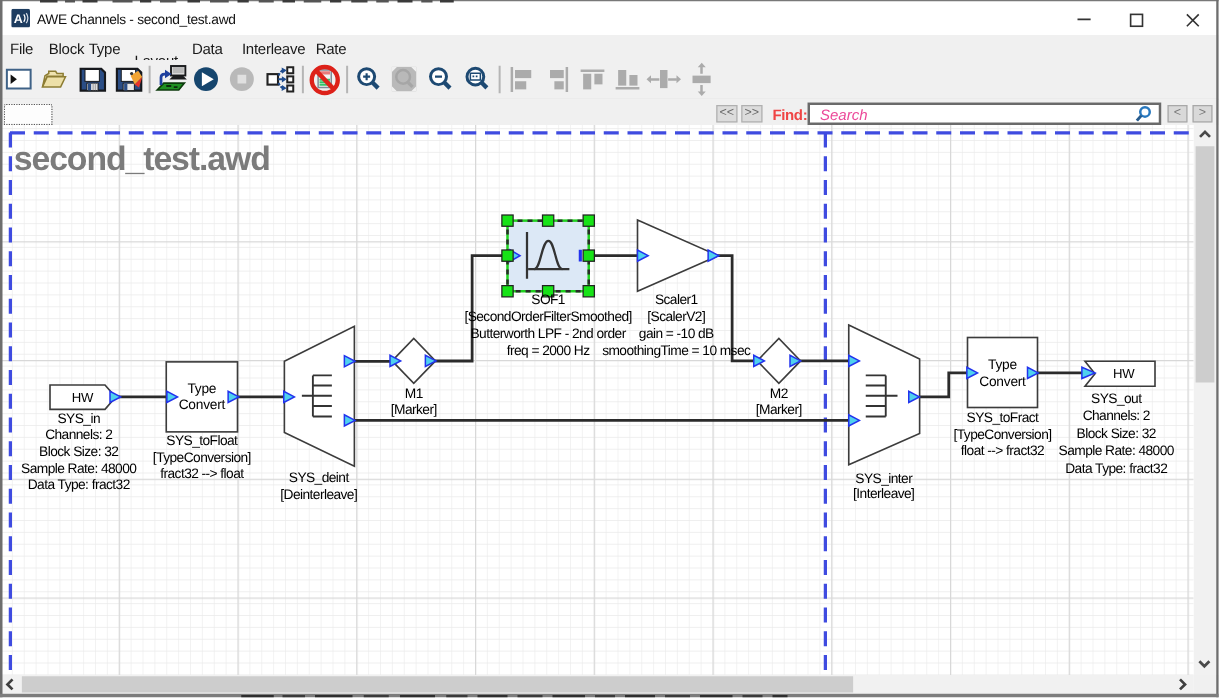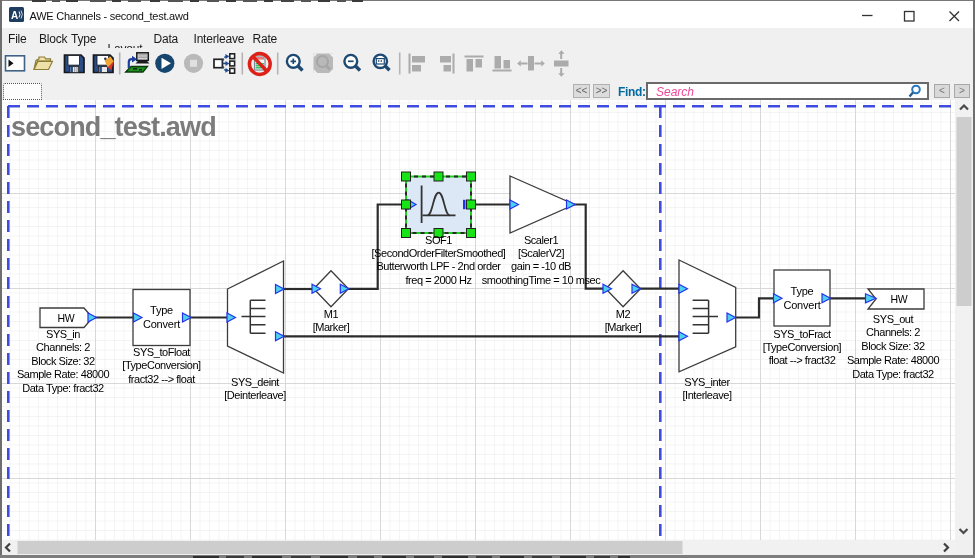--- a/index.html
+++ b/index.html
@@ -171,21 +171,21 @@
       <path d="M560.2 53 h2 v6 h-2 Z M560.2 68 h2 v6 h-2 Z"></path>
       <path d="M558.2 53.8 l3.2-3.6 3.2 3.6 Z M558.2 73.2 l3.2 3.6 3.2-3.6 Z"></path>
 </g>
 </svg>
 
 <div class="a" style="left:0;top:79px;width:975px;height:21px;background:#f0f0f0"></div>
 <div class="a" style="left:3px;top:83px;width:39px;height:17px;background:#fdfdfd;border:1px dotted #555;box-sizing:border-box;border-radius:2px 2px 0 0"></div>
 <div class="a" style="left:10px;top:99px;font-size:12px;color:#4d7c0f">Top</div>
 <div class="a" style="left:573px;top:84px;width:17px;height:14px;background:#dcdcdc;border:1px solid #b0b0b0;box-sizing:border-box;font-size:10px;color:#666;text-align:center;line-height:12px">&lt;&lt;</div>
 <div class="a" style="left:593px;top:84px;width:17px;height:14px;background:#dcdcdc;border:1px solid #b0b0b0;box-sizing:border-box;font-size:10px;color:#666;text-align:center;line-height:12px">&gt;&gt;</div>
-<div class="a" style="left:618px;top:85px;font-size:12px;font-weight:bold;color:#0369a1;letter-spacing:-0.3px">Find:</div>
+<div class="a" style="left:618px;top:85px;font-size:12px;font-weight:bold;color:#ef4444;letter-spacing:-0.3px">Find:</div>
 <div class="a" style="left:646px;top:82px;width:283px;height:18px;background:#fff;border:2px solid #6a6a6a;box-sizing:border-box"></div>
 <div class="a" style="left:656px;top:85px;font-size:12px;font-style:italic;color:#ec4899">Search</div>
 <svg class="a" style="left:905px;top:84px" width="22" height="15" viewBox="0 0 22 15">
 <circle cx="11" cy="5.5" r="3.8" fill="none" stroke="#2878be" stroke-width="2"></circle>
 <path d="M8 8.5 L4.5 12.5" stroke="#275b8d" stroke-width="2.4"></path>
 </svg>
 <div class="a" style="left:934px;top:84px;width:16px;height:14px;background:#d9d9d9;border:1px solid #a8a8a8;box-sizing:border-box;font-size:10px;color:#777;text-align:center;line-height:12px">&lt;</div>
 <div class="a" style="left:954px;top:84px;width:16px;height:14px;background:#d9d9d9;border:1px solid #a8a8a8;box-sizing:border-box;font-size:10px;color:#777;text-align:center;line-height:12px">&gt;</div>
 
 <svg class="a" style="left:0;top:100px" width="955" height="440" viewBox="0 100 955 440">

